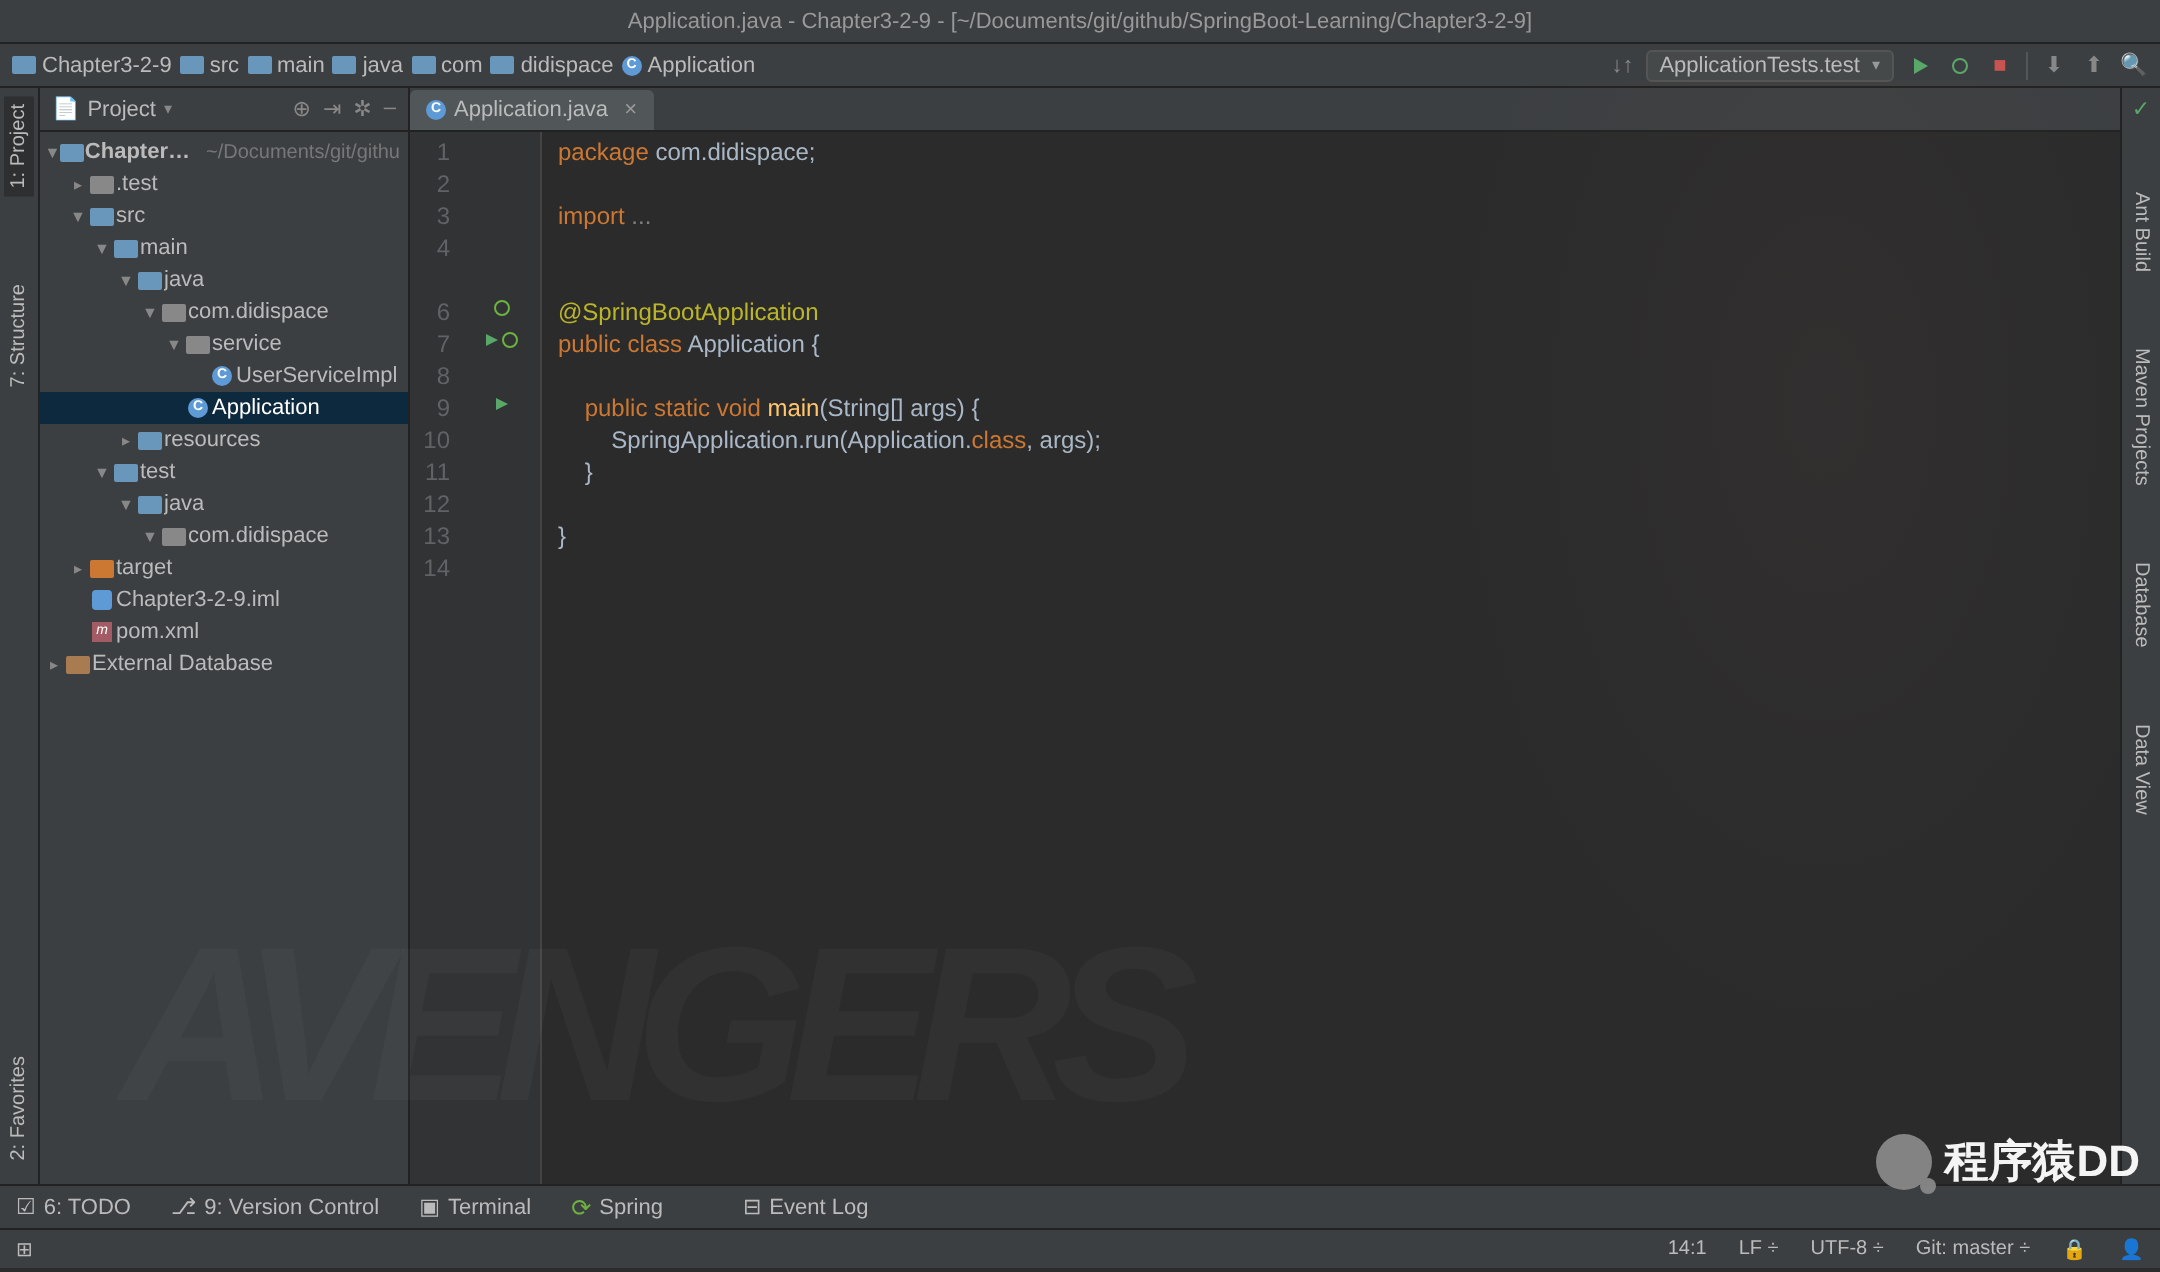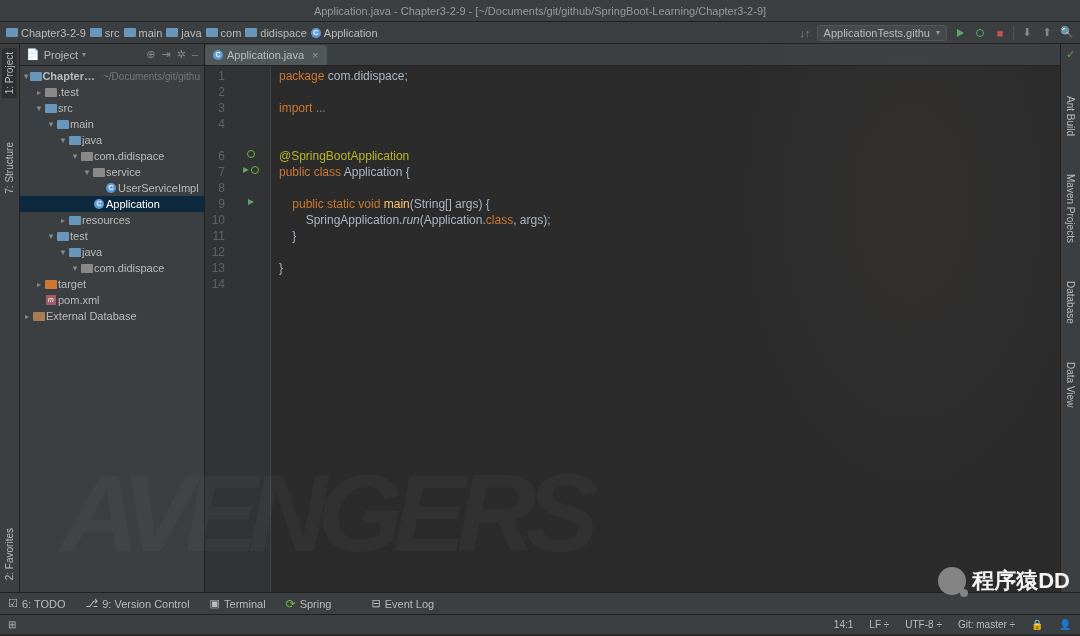--- a/index.html
+++ b/index.html
@@ -94,21 +94,21 @@
       <span>didispace</span>
     </span>
   <span class="bc-item">
       <span class="class-ic">C</span>
       <span>Application</span>
     </span>
 
   <div class="run-bar">
     <span style="color:#888">↓↑</span>
     <div class="run-cfg">
-        <span>ApplicationTests.githu</span>
+        <span>ApplicationTests.test</span>
       </div>
     <span class="rb-icon">
         <span class="tri-play"></span>
       </span>
     <span class="rb-icon">
         <span class="tri-debug"></span>
       </span>
     <span class="rb-icon" style="color:#c75450">■</span>
     <span class="sep"></span>
     <span class="rb-icon" style="color:#888">⬇</span>
@@ -227,20 +227,27 @@
             <span class="folder grey"></span>
           </span>
           <span class="lbl">com.didispace</span>
         </div>
       <div class="tree-row" style="padding-left:14px">
           <span class="arrow">▸</span>
           <span class="tic">
             <span class="folder orange"></span>
           </span>
           <span class="lbl">target</span>
+        </div>
+      <div class="tree-row" style="padding-left:14px">
+          <span class="arrow"></span>
+          <span class="tic">
+            <span class="iml-ic"></span>
+          </span>
+          <span class="lbl">Chapter3-2-9.iml</span>
         </div>
       <div class="tree-row" style="padding-left:14px">
           <span class="arrow"></span>
           <span class="tic">
             <span class="mvn-ic">m</span>
           </span>
           <span class="lbl">pom.xml</span>
         </div>
       <div class="tree-row" style="padding-left:2px">
           <span class="arrow">▸</span>
@@ -302,21 +309,21 @@
       </div>
       <div class="code"><span class="kw">package</span><span> com.didispace;</span>
 
 <span class="kw">import</span><span class="cmt"> ...</span>
 
 
 <span class="ann">@SpringBootApplication</span>
 <span class="kw">public class</span><span> Application {</span>
 
 <span class="kw">    public static void </span><span class="mth">main</span><span>(String[] args) {</span>
-<span>        SpringApplication.</span><span style="font-style:italic">run</span><span>(Application.</span><span class="kw">class</span><span>, args);</span>
+<span>        SpringApplication.</span><span style="">run</span><span>(Application.</span><span class="kw">class</span><span>, args);</span>
 <span>    }</span>
 
 <span>}</span>
 </div>
     </div>
 
   </div>
 
   <div class="right-gutter">
     <div style="height:14px;color:#59a869">✓</div>

